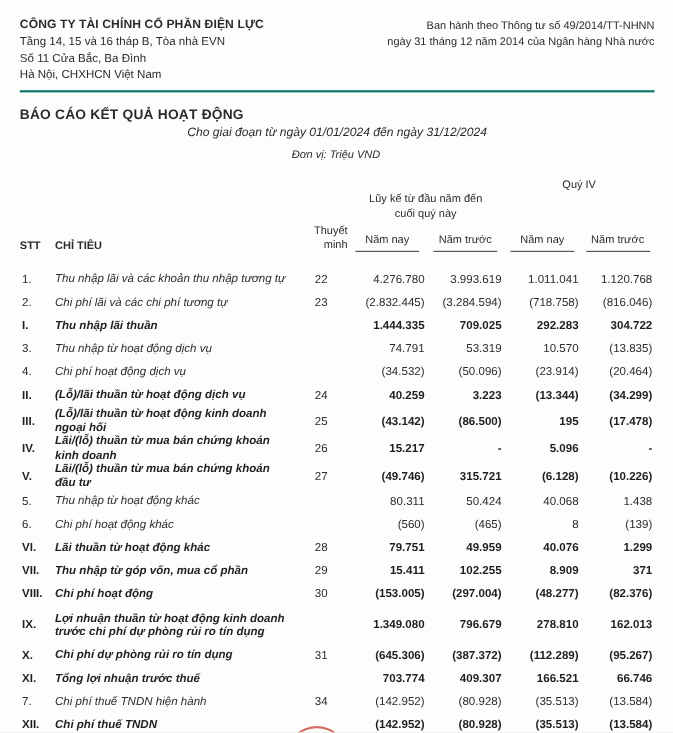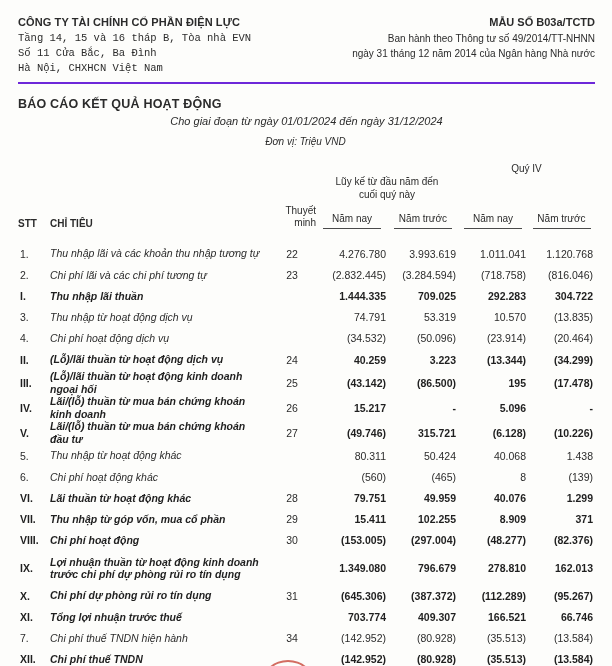--- a/index.html
+++ b/index.html
@@ -9,25 +9,25 @@
     position: relative;
     width: 612px; height: 666px;
     background: #fdfdfb;
     color: #2b2b2b;
     overflow: hidden;
     padding: 16px 17px 0 18px;
   }
   
   .letterhead {
     display: flex; justify-content: space-between; align-items: flex-start;
-    border-bottom: 2px solid #6d28d9;
+    border-bottom: 2px solid #0f766e;
     padding-bottom: 6px;
   }
   .lh-left .company { font-weight: bold; font-size: 11px; letter-spacing: .1px; margin-bottom: 3px; }
-  .lh-left .addr { font-size: 10.5px; line-height: 15px; font-family: Liberation Mono, monospace; }
+  .lh-left .addr { font-size: 10.5px; line-height: 15px; }
   .lh-right { text-align: right; }
   .lh-right .form-no { font-weight: bold; font-size: 11px; margin-bottom: 3px; }
   .lh-right .form-line { font-size: 10px; line-height: 15px; }
   
   .title { font-weight: bold; font-size: 12.5px; margin-top: 13px; letter-spacing: .2px; }
   .subtitle { text-align: center; font-style: italic; font-size: 11px; margin-top: 4px; }
   .unit { text-align: center; font-style: italic; font-size: 10px; margin-top: 9px; padding-right: 2px; }
   
   .grid-row {
     display: grid;
@@ -71,21 +71,20 @@
 <div class="page">
 
   <div class="letterhead">
     <div class="lh-left">
       <div class="company">CÔNG TY TÀI CHÍNH CỔ PHẦN ĐIỆN LỰC</div>
       <div class="addr">Tầng 14, 15 và 16 tháp B, Tòa nhà EVN</div>
       <div class="addr">Số 11 Cửa Bắc, Ba Đình</div>
       <div class="addr">Hà Nội, CHXHCN Việt Nam</div>
     </div>
     <div class="lh-right">
-      <div class="form-no">MẪU SỐ B03a/TCTD</div>
       <div class="form-line">Ban hành theo Thông tư số 49/2014/TT-NHNN</div>
       <div class="form-line">ngày 31 tháng 12 năm 2014 của Ngân hàng Nhà nước</div>
     </div>
   </div>
 
   <div class="title">BÁO CÁO KẾT QUẢ HOẠT ĐỘNG</div>
   <div class="subtitle">Cho giai đoạn từ ngày 01/01/2024 đến ngày 31/12/2024</div>
   <div class="unit">Đơn vị: Triệu VND</div>
 
   <div class="thead">

